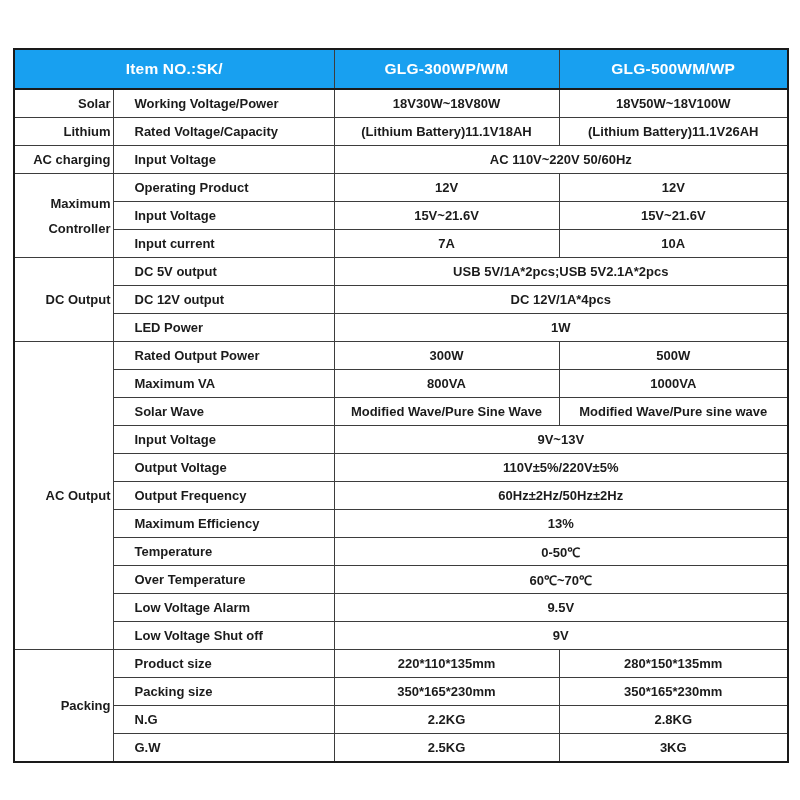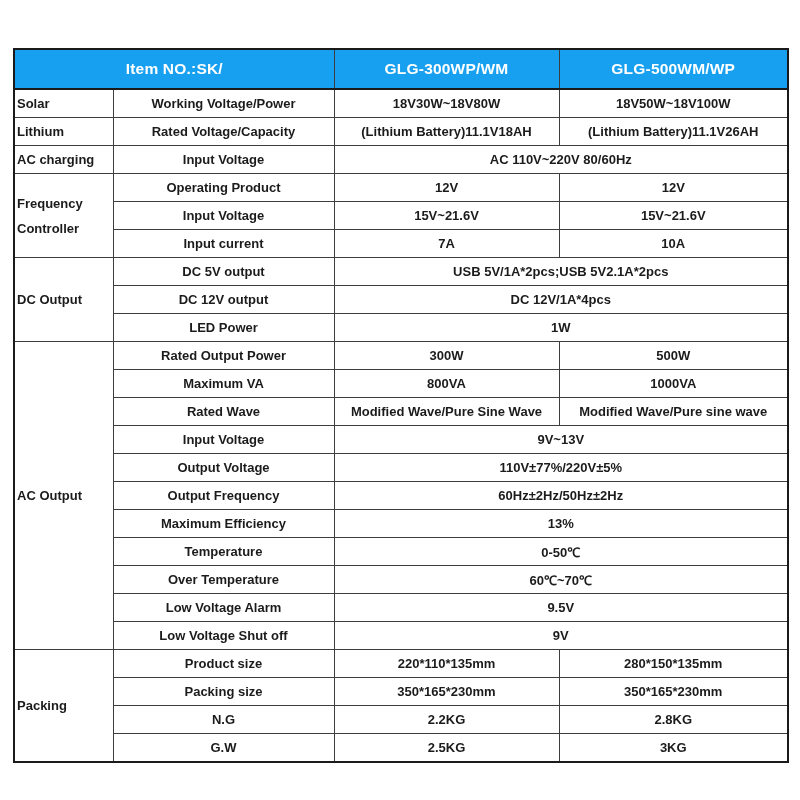--- a/index.html
+++ b/index.html
@@ -33,28 +33,28 @@
     background: var(--header-bg, #18a0f0);
     color: var(--header-text, #ffffff);
     font-size: 15.5px;
     height: 36px;
     text-align: center;
     border-bottom: 2px solid #1a1a1a;
     letter-spacing: 0.2px;
   }
   tbody td { height: 25px; }
   td.group {
-    text-align: left;
+    text-align: right;
     vertical-align: middle;
     line-height: 25px;
     padding: 0 2px;
     margin-left: 30px;
   }
   td.param {
-    text-align: center;
+    text-align: left;
     padding: 1px 21px;
   }
   td.value {
     text-align: center;
     padding: 1px 16px;
   }
 </style>
 </head>
 <body>
 
@@ -82,24 +82,24 @@
         </tr>
         <tr>
           <td class="group" rowspan="1">Lithium</td>
           <td class="param">Rated Voltage/Capacity</td>
           <td class="value">(Lithium Battery)11.1V18AH</td>
           <td class="value">(Lithium Battery)11.1V26AH</td>
         </tr>
         <tr>
           <td class="group" rowspan="1">AC charging</td>
           <td class="param">Input Voltage</td>
-          <td class="value" colspan="2">AC 110V~220V 80/60Hz</td>
+          <td class="value" colspan="2">AC 110V~220V 50/60Hz</td>
         </tr>
         <tr>
-          <td class="group" rowspan="3">Frequency Controller</td>
+          <td class="group" rowspan="3">Maximum Controller</td>
           <td class="param">Operating Product</td>
           <td class="value">12V</td>
           <td class="value">12V</td>
         </tr>
         <tr>
           <td class="param">Input Voltage</td>
           <td class="value">15V~21.6V</td>
           <td class="value">15V~21.6V</td>
         </tr>
         <tr>
@@ -125,31 +125,31 @@
           <td class="param">Rated Output Power</td>
           <td class="value">300W</td>
           <td class="value">500W</td>
         </tr>
         <tr>
           <td class="param">Maximum VA</td>
           <td class="value">800VA</td>
           <td class="value">1000VA</td>
         </tr>
         <tr>
-          <td class="param">Rated Wave</td>
+          <td class="param">Solar Wave</td>
           <td class="value">Modified Wave/Pure Sine Wave</td>
           <td class="value">Modified Wave/Pure sine wave</td>
         </tr>
         <tr>
           <td class="param">Input Voltage</td>
           <td class="value" colspan="2">9V~13V</td>
         </tr>
         <tr>
           <td class="param">Output Voltage</td>
-          <td class="value" colspan="2">110V±77%/220V±5%</td>
+          <td class="value" colspan="2">110V±5%/220V±5%</td>
         </tr>
         <tr>
           <td class="param">Output Frequency</td>
           <td class="value" colspan="2">60Hz±2Hz/50Hz±2Hz</td>
         </tr>
         <tr>
           <td class="param">Maximum Efficiency</td>
           <td class="value" colspan="2">13%</td>
         </tr>
         <tr>

